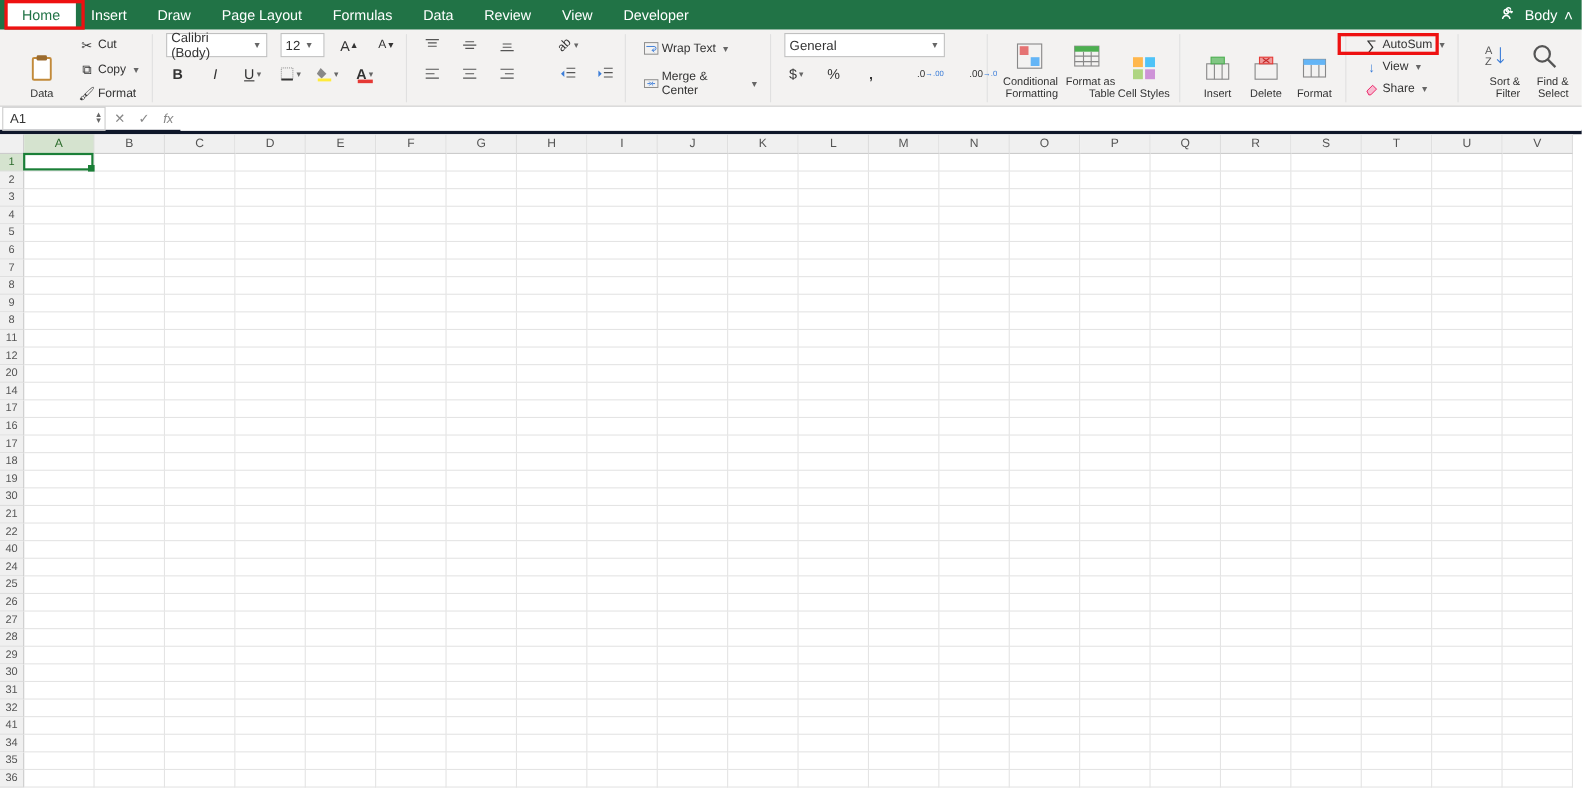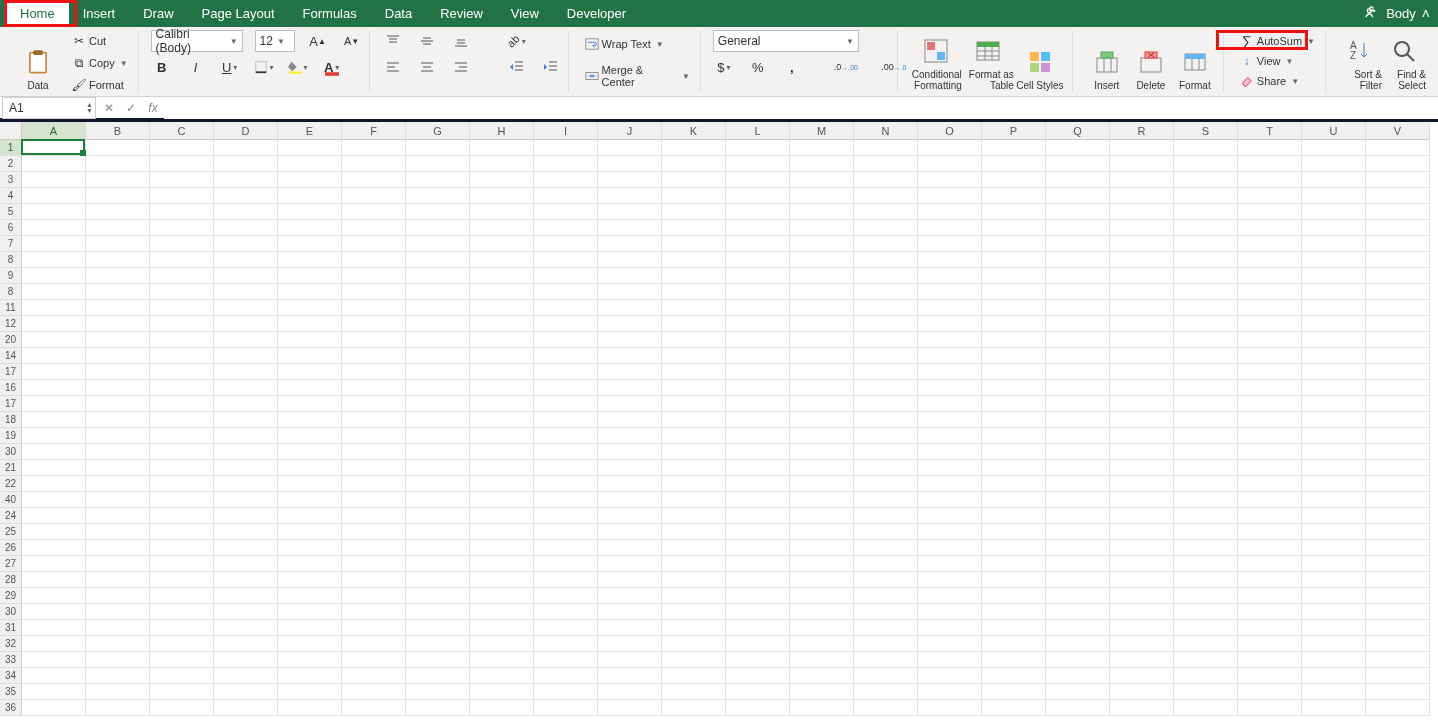--- a/index.html
+++ b/index.html
@@ -469,21 +469,21 @@
       <div class="rowhead">40</div>
       <div class="rowhead">24</div>
       <div class="rowhead">25</div>
       <div class="rowhead">26</div>
       <div class="rowhead">27</div>
       <div class="rowhead">28</div>
       <div class="rowhead">29</div>
       <div class="rowhead">30</div>
       <div class="rowhead">31</div>
       <div class="rowhead">32</div>
-      <div class="rowhead">33</div>
+      <div class="rowhead">41</div>
       <div class="rowhead">34</div>
       <div class="rowhead">35</div>
       <div class="rowhead">36</div>
     </div>
   <div class="cells" id="cells">
       <div class="cellrow">
         <div class="cell"></div>
         <div class="cell"></div>
         <div class="cell"></div>
         <div class="cell"></div>

